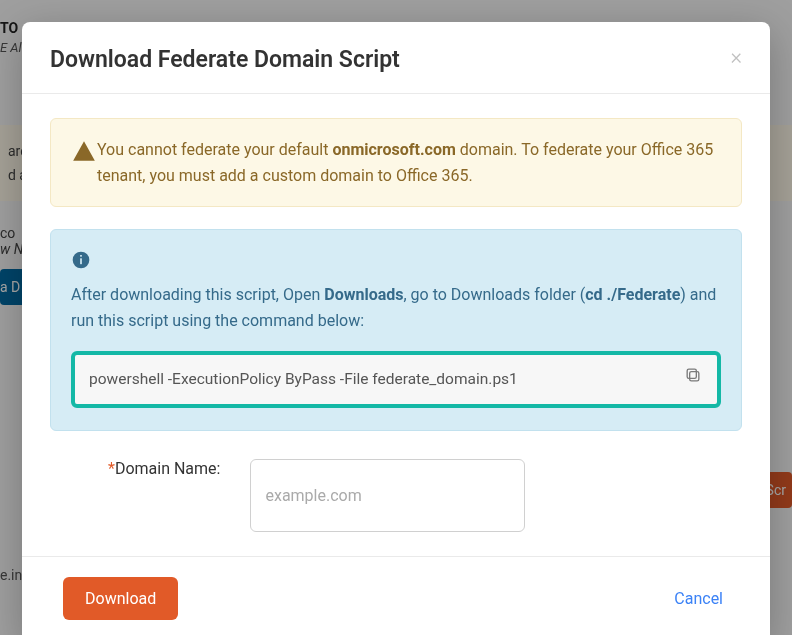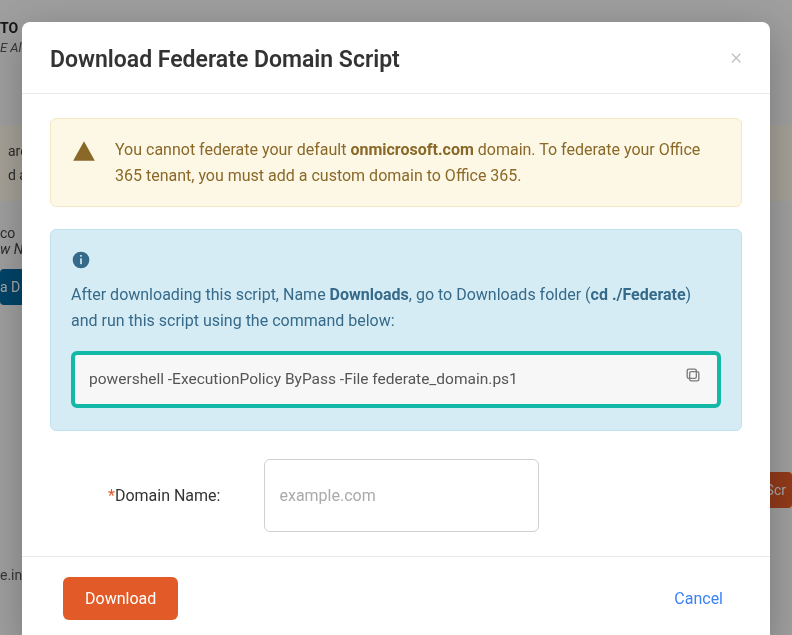--- a/index.html
+++ b/index.html
@@ -67,21 +67,20 @@
     }
     .modal-body {
       padding: 24px 28px 24px;
     }
     .alert-warning {
       background: #fdf8e6;
       border: 1px solid #f4e8c4;
       border-radius: 6px;
       padding: 18px 20px;
       display: flex;
-      gap: 18px;
       color: #8a6828;
       font-size: 16px;
       line-height: 1.6;
     }
     .warn-icon {
       flex: 0 0 auto;
       width: 26px;
       margin-top: 2px;
     }
     .warn-icon svg { display: block; }
@@ -115,22 +114,22 @@
       position: absolute;
       right: 12px;
       top: 10px;
       width: 22px;
       height: 22px;
       cursor: pointer;
       color: #7a7a7a;
     }
     .form-row {
       display: flex;
-      align-items: center;
-      gap: 44px;
+      align-items: flex-start;
+      gap: 30px;
       margin-top: 28px;
       padding-left: 58px;
     }
     .form-label {
       font-size: 16px;
       color: #333;
     }
     .required { color: #e15a28; }
     .text-input {
       flex: 0 0 275px;
@@ -211,21 +210,21 @@
 
     <div class="alert-info">
       <div class="info-icon">
         <svg viewBox="0 0 24 24" width="20" height="20" fill="#356a8a">
             <circle cx="12" cy="12" r="10"></circle>
             <rect x="11" y="10" width="2" height="7" fill="#d6ecf5"></rect>
             <rect x="11" y="6" width="2" height="2" fill="#d6ecf5"></rect>
           </svg>
       </div>
       <div>
-        <span>After downloading this script, Name </span><strong>Downloads</strong><span>, go to Downloads folder (</span><strong>cd ./Federate</strong><span>) and run this script using the command below:</span>
+        <span>After downloading this script, Open </span><strong>Downloads</strong><span>, go to Downloads folder (</span><strong>cd ./Federate</strong><span>) and run this script using the command below:</span>
       </div>
       <div class="cmd-box">
         <span>powershell -ExecutionPolicy ByPass -File federate_domain.ps1</span>
         <span class="copy-icon">
           <svg viewBox="0 0 24 24" width="20" height="20" fill="none" stroke="#7a7a7a" stroke-width="1.6">
               <rect x="8" y="8" width="11" height="11" rx="2"></rect>
               <rect x="5" y="5" width="11" height="11" rx="2"></rect>
             </svg>
         </span>
       </div>

